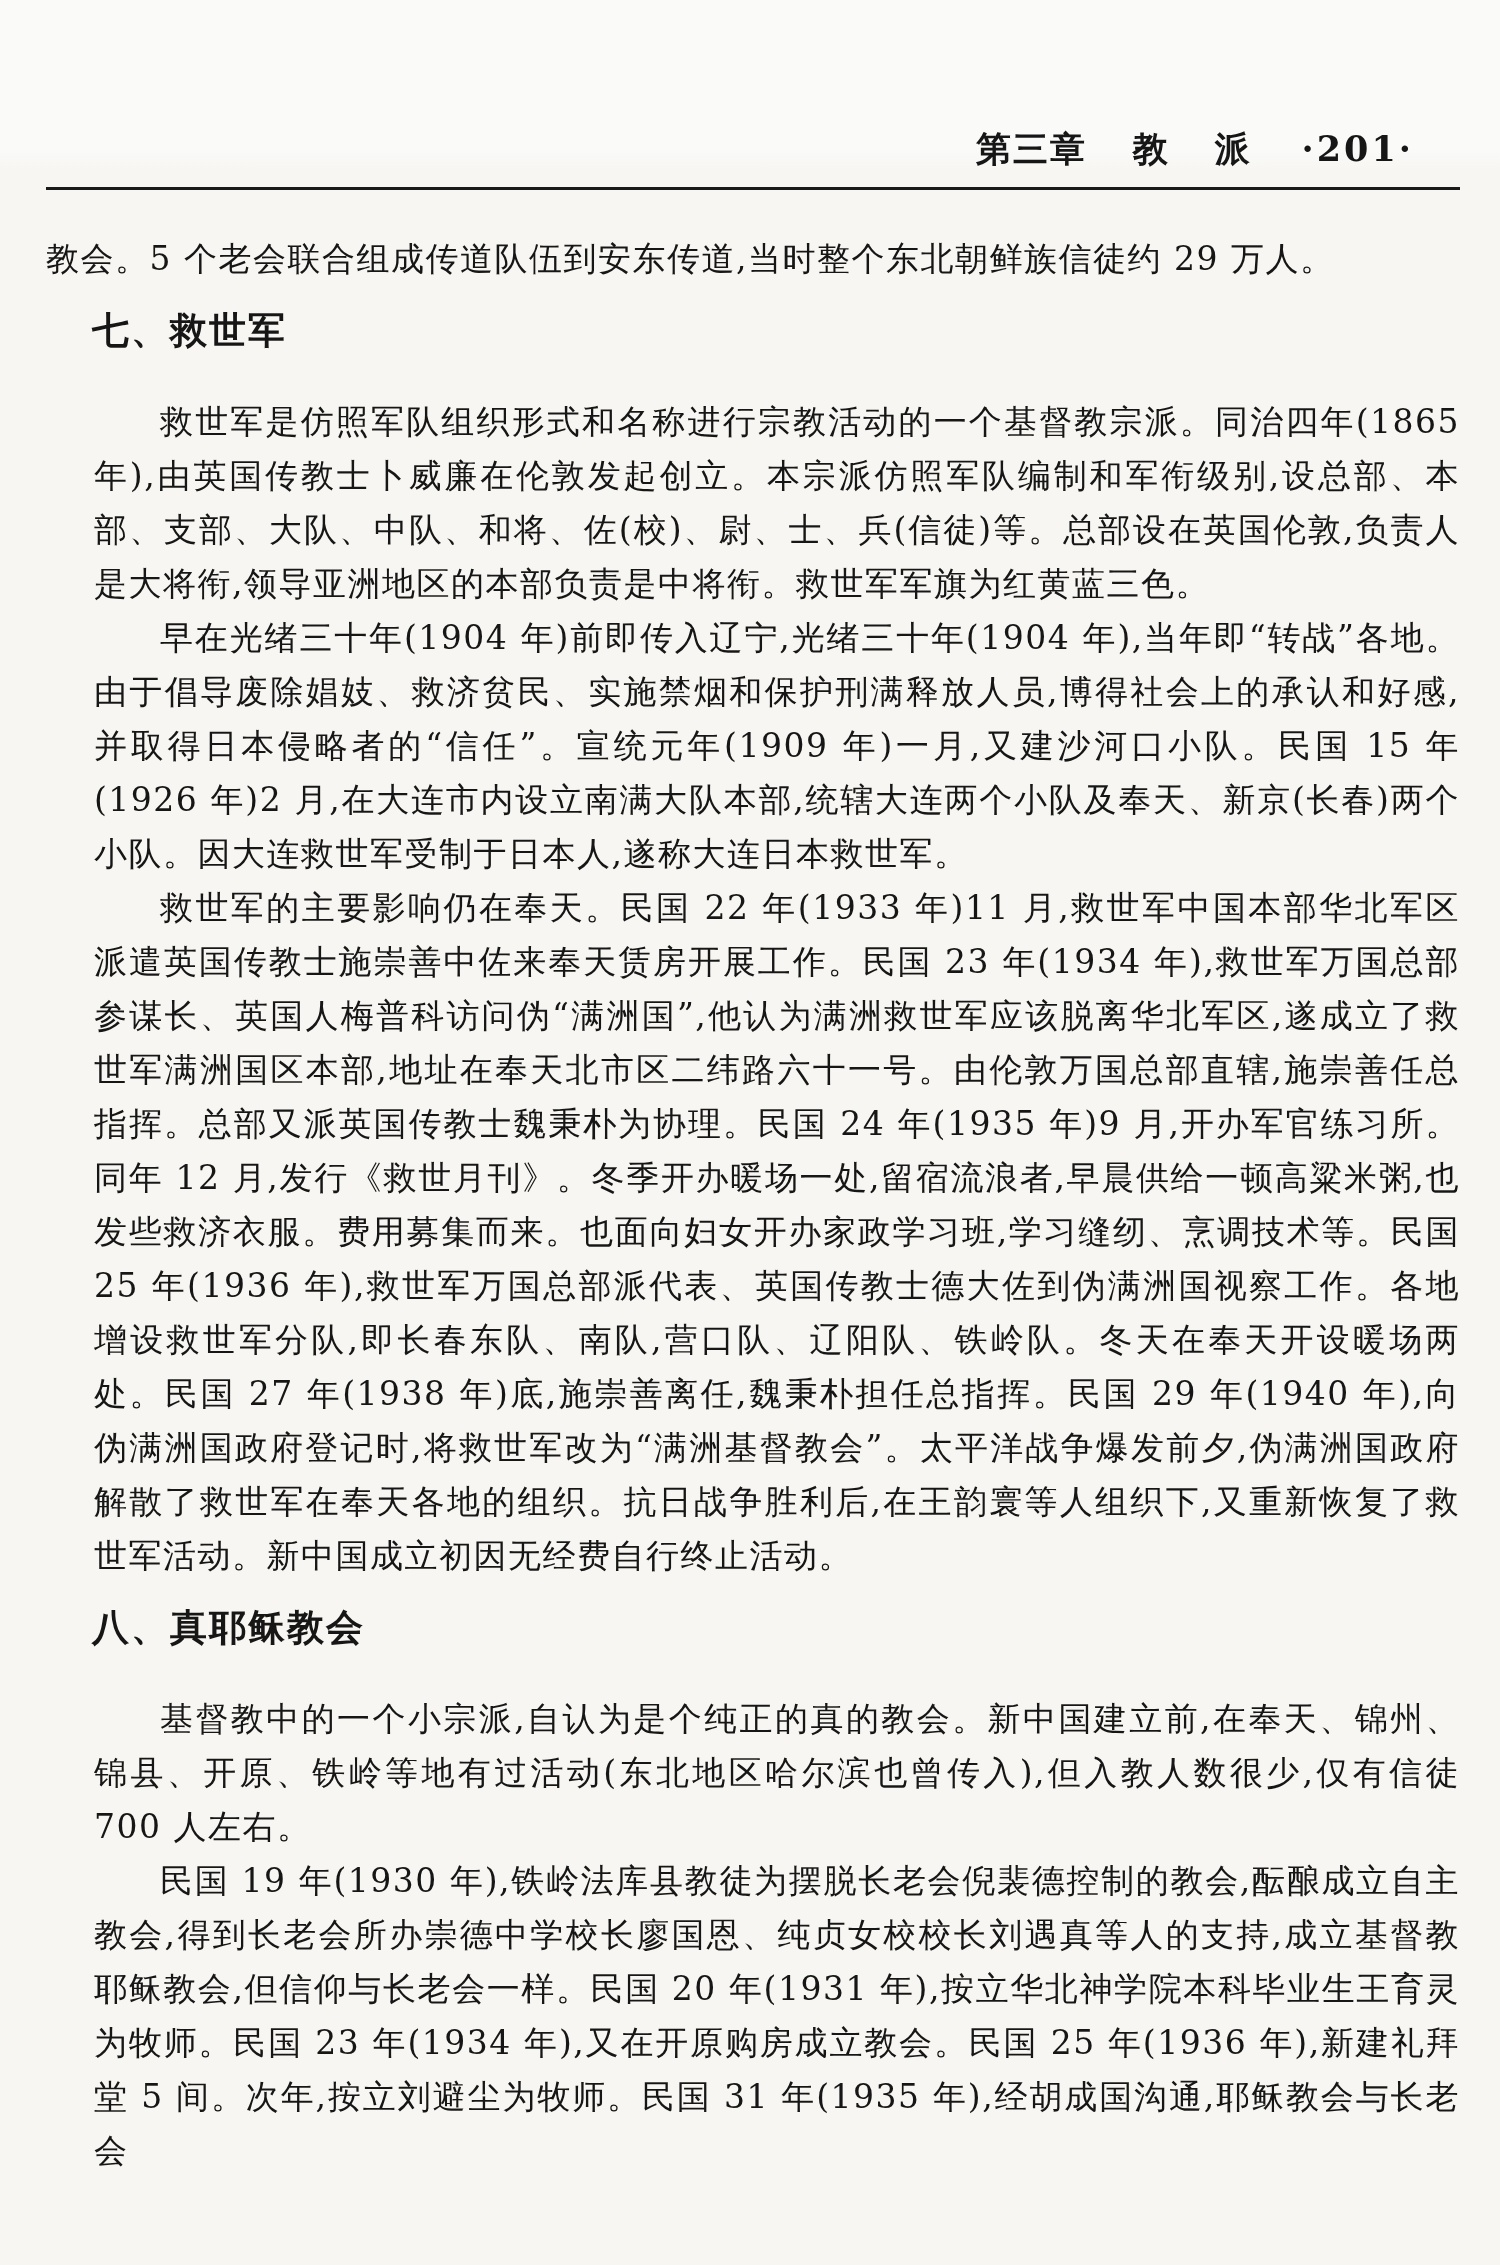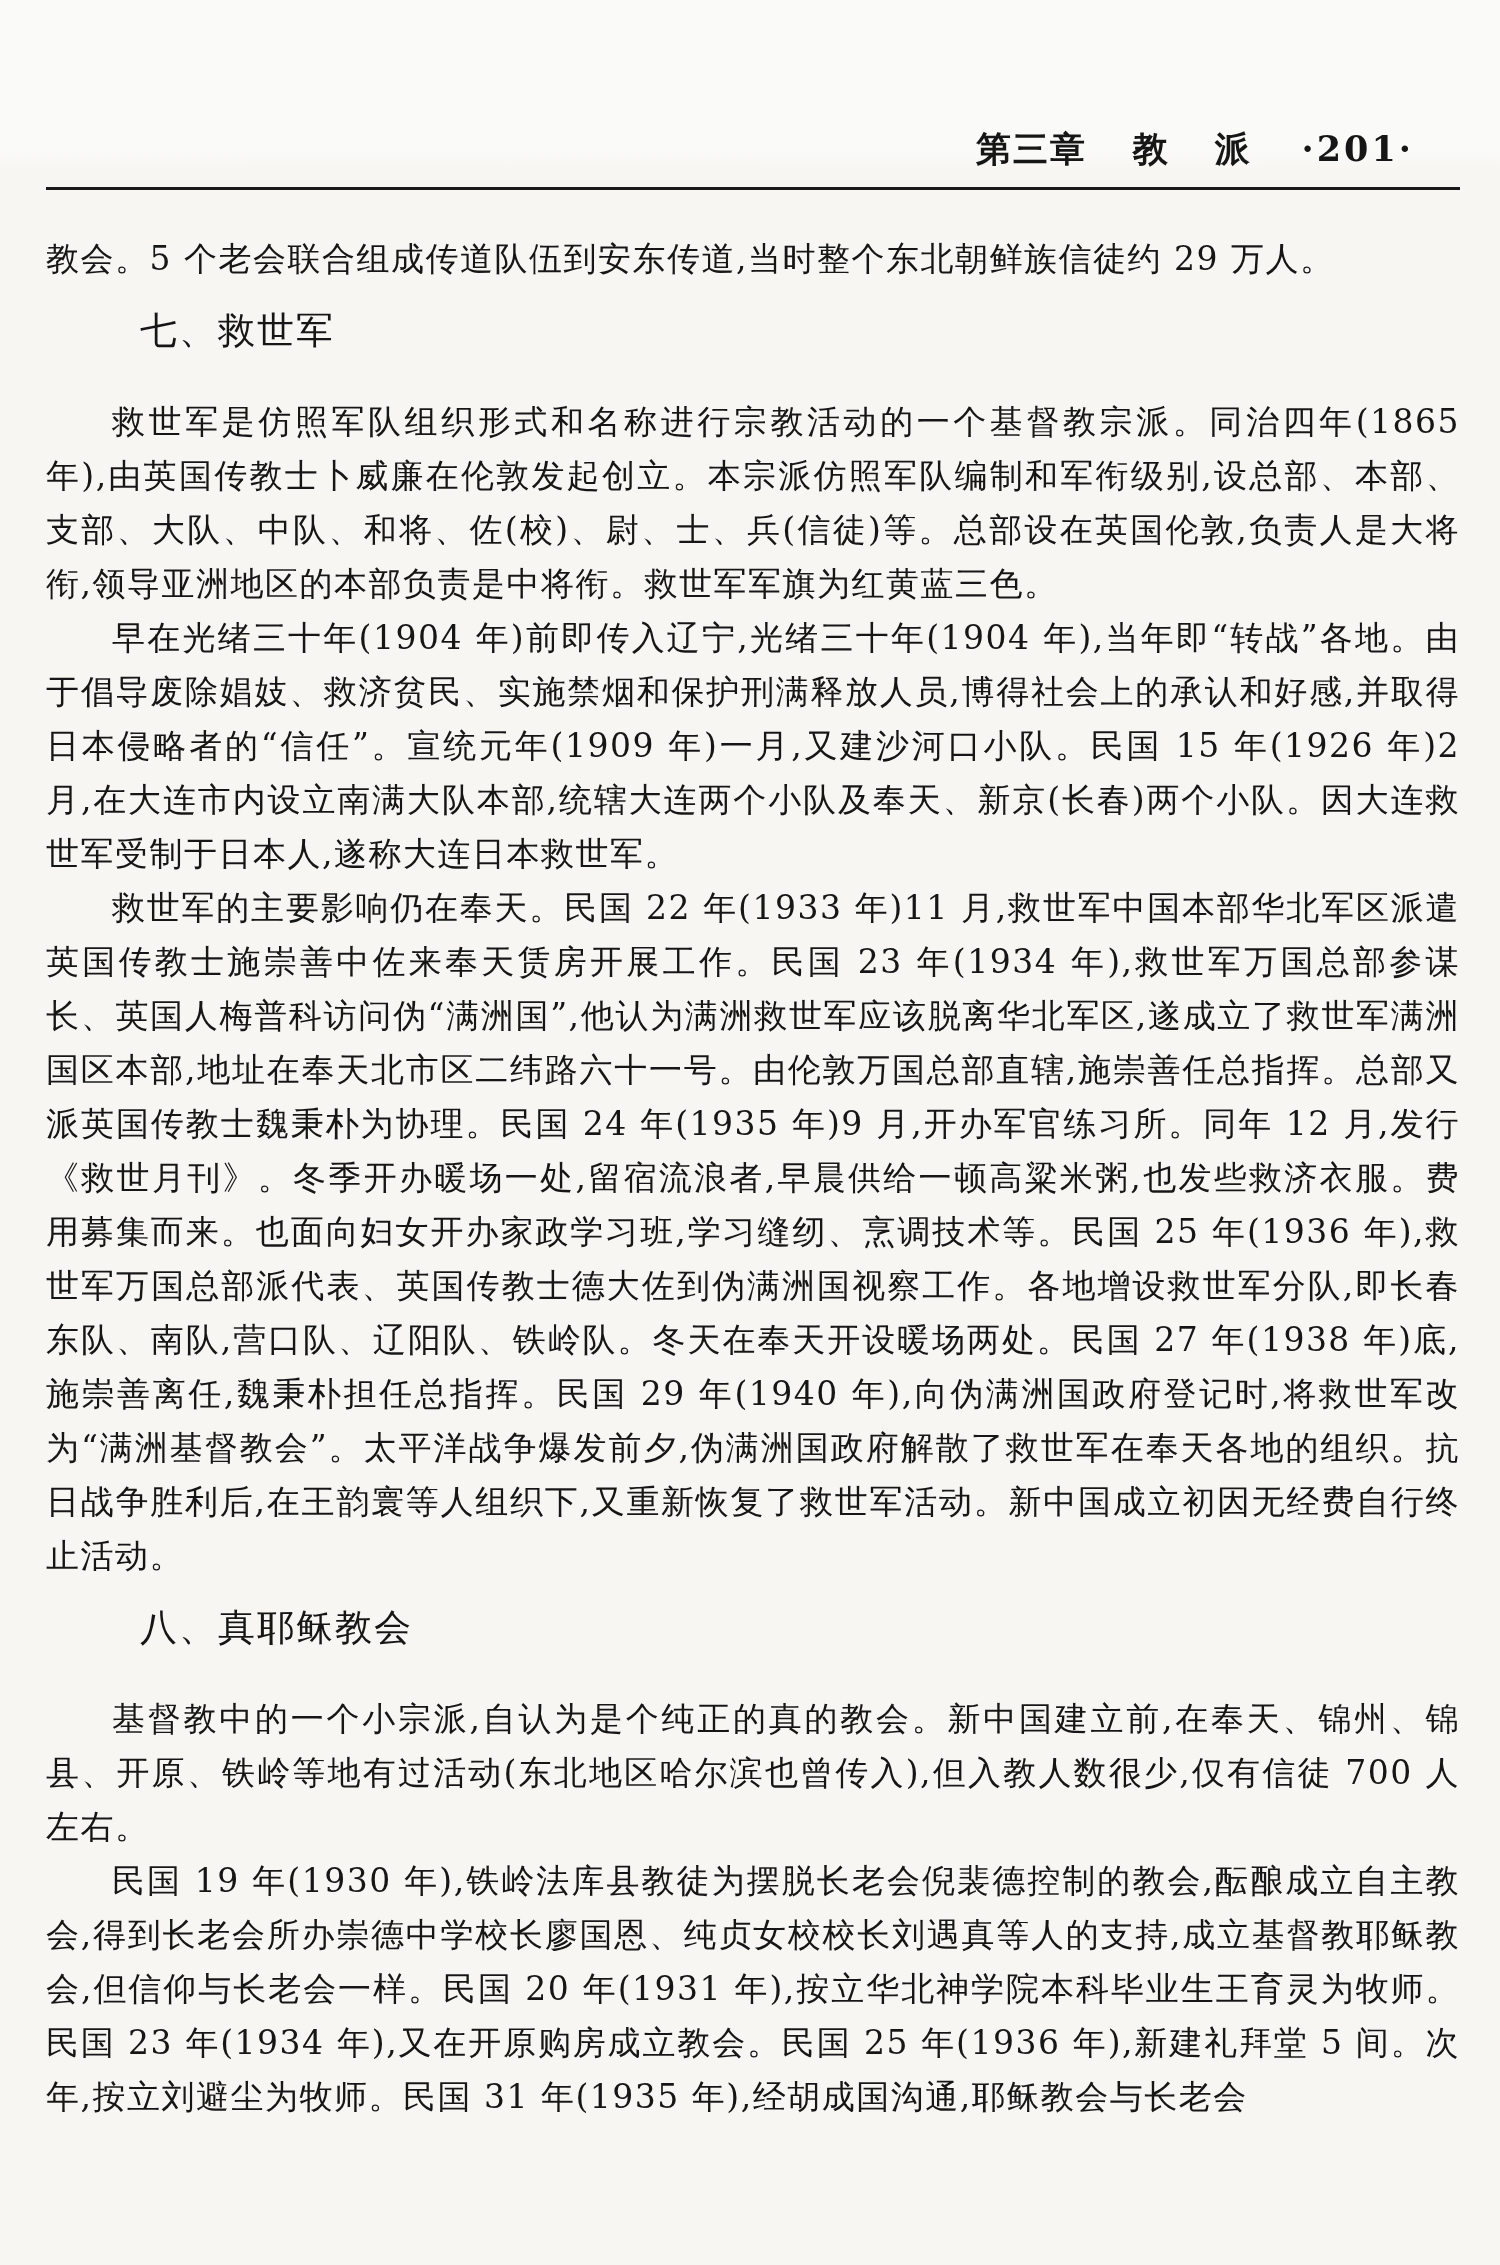--- a/index.html
+++ b/index.html
@@ -43,29 +43,29 @@
     margin-top: 42px;
     font-size: 33px;
     line-height: 54px;
     letter-spacing: 1.5px;
     text-align: justify;
   }
   .body-text p {
     margin: 0;
     padding: 0;
   }
-  p.para { text-indent: 2em; }
+  p.para { text-indent: 2em; margin-left: 48px; }
   p.cont { text-indent: 0; }
   h2.sec {
     font-family: "Liberation Sans", sans-serif;
     font-size: 37px;
-    font-weight: 400;
+    font-weight: 700;
     letter-spacing: 2px;
     line-height: 1;
-    margin: 26px 0 46px 94px;
+    margin: 26px 0 46px 46px;
   }
 </style>
 </head>
 <body>
 
 <div class="page">
 
   <div class="running-head">
     <span class="chapter">第三章</span>
     <span class="section">教　派</span>

